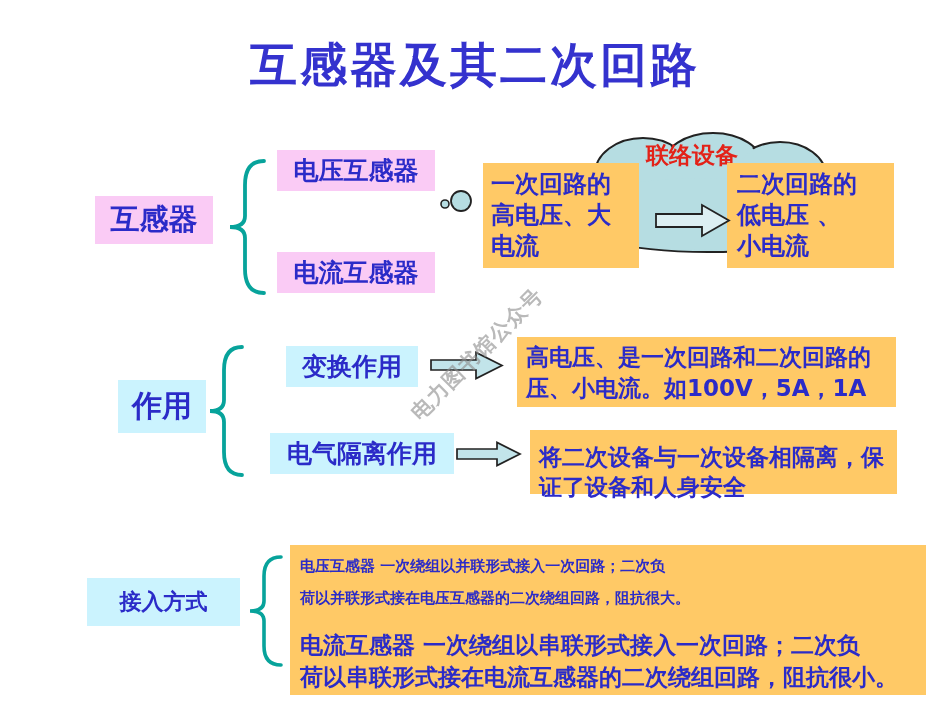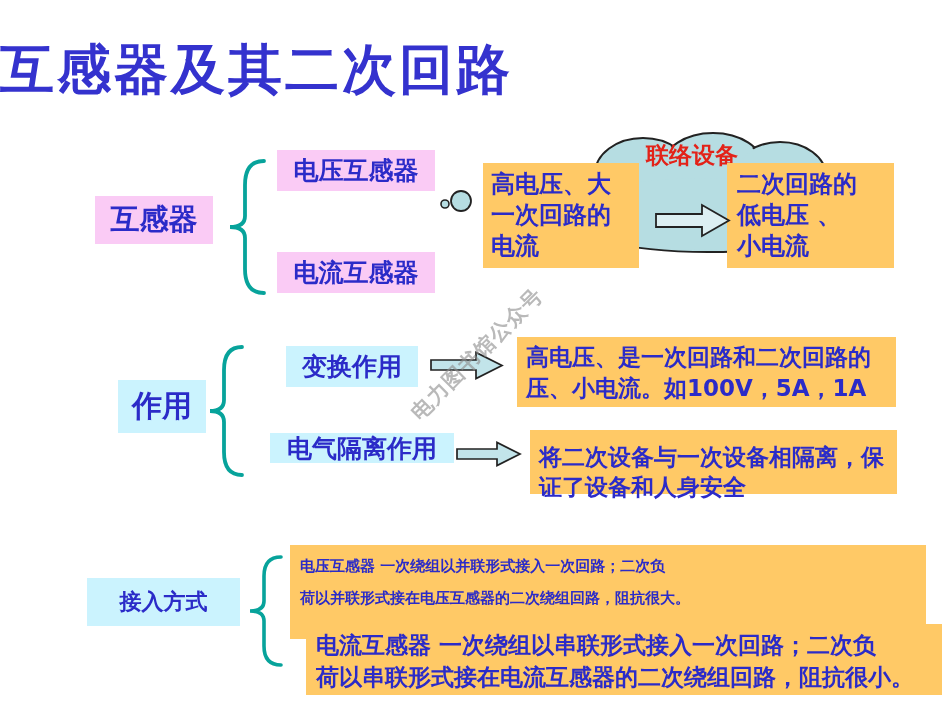--- a/index.html
+++ b/index.html
@@ -6,22 +6,22 @@
     --title-blue:#3432CE; --text-blue:#2B2BC8; --red:#E32218;
     --pink:#FACBF5; --cyan:#CBF3FE; --orange:#FFC966;
     --cloud:#B6DDE2; --teal:#07A39B; --arrow-fill:#C2E4EA; --cloud-arrow-fill:#DCEFF2;
   }
   html,body{margin:0;padding:0;background:#ffffff;}
   .slide{
     position:relative;width:950px;height:713px;background:#ffffff;
     font-family:"DejaVu Sans","Liberation Sans",sans-serif;overflow:hidden;
   }
   .title{
-    position:absolute;top:34px;left:0;width:100%;
-    font-size:54px;font-weight:bold;color:var(--title-blue);letter-spacing:3px;margin:0;
+    position:absolute;top:34px;left:0;width:100%;text-align:center;
+    font-size:47px;font-weight:bold;color:var(--title-blue);letter-spacing:3px;margin:0;
   }
   .box{
     position:absolute;display:flex;align-items:center;justify-content:center;
     font-weight:bold;color:var(--text-blue);box-sizing:border-box;
   }
   .pink{background:var(--pink);}
   .cyan{background:var(--cyan);}
   .orangebox{
     background:var(--orange);flex-direction:column;align-items:flex-start;
     justify-content:flex-start;text-align:left;
@@ -79,22 +79,22 @@
   <svg class="abs z2" style="left:438px;top:190px;" width="36" height="28" viewBox="0 0 36 28">
     <circle cx="7" cy="14" r="4" fill="var(--cloud)" stroke="#222222" stroke-width="1.6"></circle>
     <circle cx="23" cy="11" r="10" fill="var(--cloud)" stroke="#222222" stroke-width="1.8"></circle>
   </svg>
 
   <div class="cloud-note">
     <span>联络设备</span>
   </div>
 
   <div class="box orangebox z3" style="left:483px;top:163px;width:156px;height:105px;font-size:24px;line-height:31px;padding:6px 0 0 8px;">
+    <span>一次回路的</span>
     <span>高电压、大</span>
-    <span>一次回路的</span>
     <span>电流</span>
   </div>
 
   <div class="box orangebox z3" style="left:727px;top:163px;width:167px;height:105px;font-size:24px;line-height:31px;padding:6px 0 0 10px;">
     <span>二次回路的</span>
     <span>低电压 、</span>
     <span>小电流</span>
   </div>
 
   <svg class="abs z4" style="left:655px;top:203px;" width="76" height="35" viewBox="0 0 76 35">
@@ -111,21 +111,21 @@
 
   <svg class="abs" style="left:430px;top:351px;" width="74" height="29" viewBox="0 0 74 29">
     <polygon points="1,9 46,9 46,1.5 72,14.5 46,27.5 46,19 1,19" fill="var(--arrow-fill)" stroke="#222222" stroke-width="1.7"></polygon>
   </svg>
 
   <div class="box orangebox" style="left:517px;top:337px;width:379px;height:70px;font-size:23px;line-height:31px;padding:5px 0 0 9px;">
     <span>高电压、是一次回路和二次回路的</span>
     <span>压、小电流。如100V，5A，1A</span>
   </div>
 
-  <div class="box cyan" style="left:270px;top:433px;width:184px;height:30px;font-size:25px;">电气隔离作用</div>
+  <div class="box cyan" style="left:270px;top:433px;width:184px;height:41px;font-size:25px;">电气隔离作用</div>
 
   <svg class="abs" style="left:456px;top:441px;" width="66" height="26" viewBox="0 0 66 26">
     <polygon points="1,8 41,8 41,1.5 64,13 41,24.5 41,18 1,18" fill="var(--arrow-fill)" stroke="#222222" stroke-width="1.7"></polygon>
   </svg>
 
   <div class="box orangebox" style="left:530px;top:430px;width:367px;height:64px;font-size:23px;line-height:30px;padding:12px 0 0 9px;">
     <span>将二次设备与一次设备相隔离，保</span>
     <span>证了设备和人身安全</span>
   </div>
 
@@ -133,20 +133,20 @@
 
   <svg class="abs" style="left:247px;top:554px;" width="38" height="114" viewBox="0 0 38 114">
     <path d="M34,3 Q17,3 17,22 L17,47 Q17,57 3,57 Q17,57 17,67 L17,92 Q17,111 34,111" fill="none" stroke="var(--teal)" stroke-width="3.6" stroke-linecap="round"></path>
   </svg>
 
   <div class="box orangebox" style="left:290px;top:545px;width:636px;height:94px;font-size:15px;line-height:32px;padding:5px 0 0 10px;">
     <span>电压互感器 一次绕组以并联形式接入一次回路；二次负</span>
     <span>荷以并联形式接在电压互感器的二次绕组回路，阻抗很大。</span>
   </div>
 
-  <div class="box orangebox" style="left:290px;top:624px;width:636px;height:71px;font-size:23px;line-height:32px;padding:5px 0 0 10px;margin-left:16px;">
+  <div class="box orangebox" style="left:290px;top:624px;width:636px;height:71px;font-size:23px;line-height:32px;padding:5px 0 0 10px;">
     <span>电流互感器 一次绕组以串联形式接入一次回路；二次负</span>
     <span>荷以串联形式接在电流互感器的二次绕组回路，阻抗很小。</span>
   </div>
 
   <div class="watermark">电力图书馆公众号</div>
 
 </div>
 
 </body></html>

